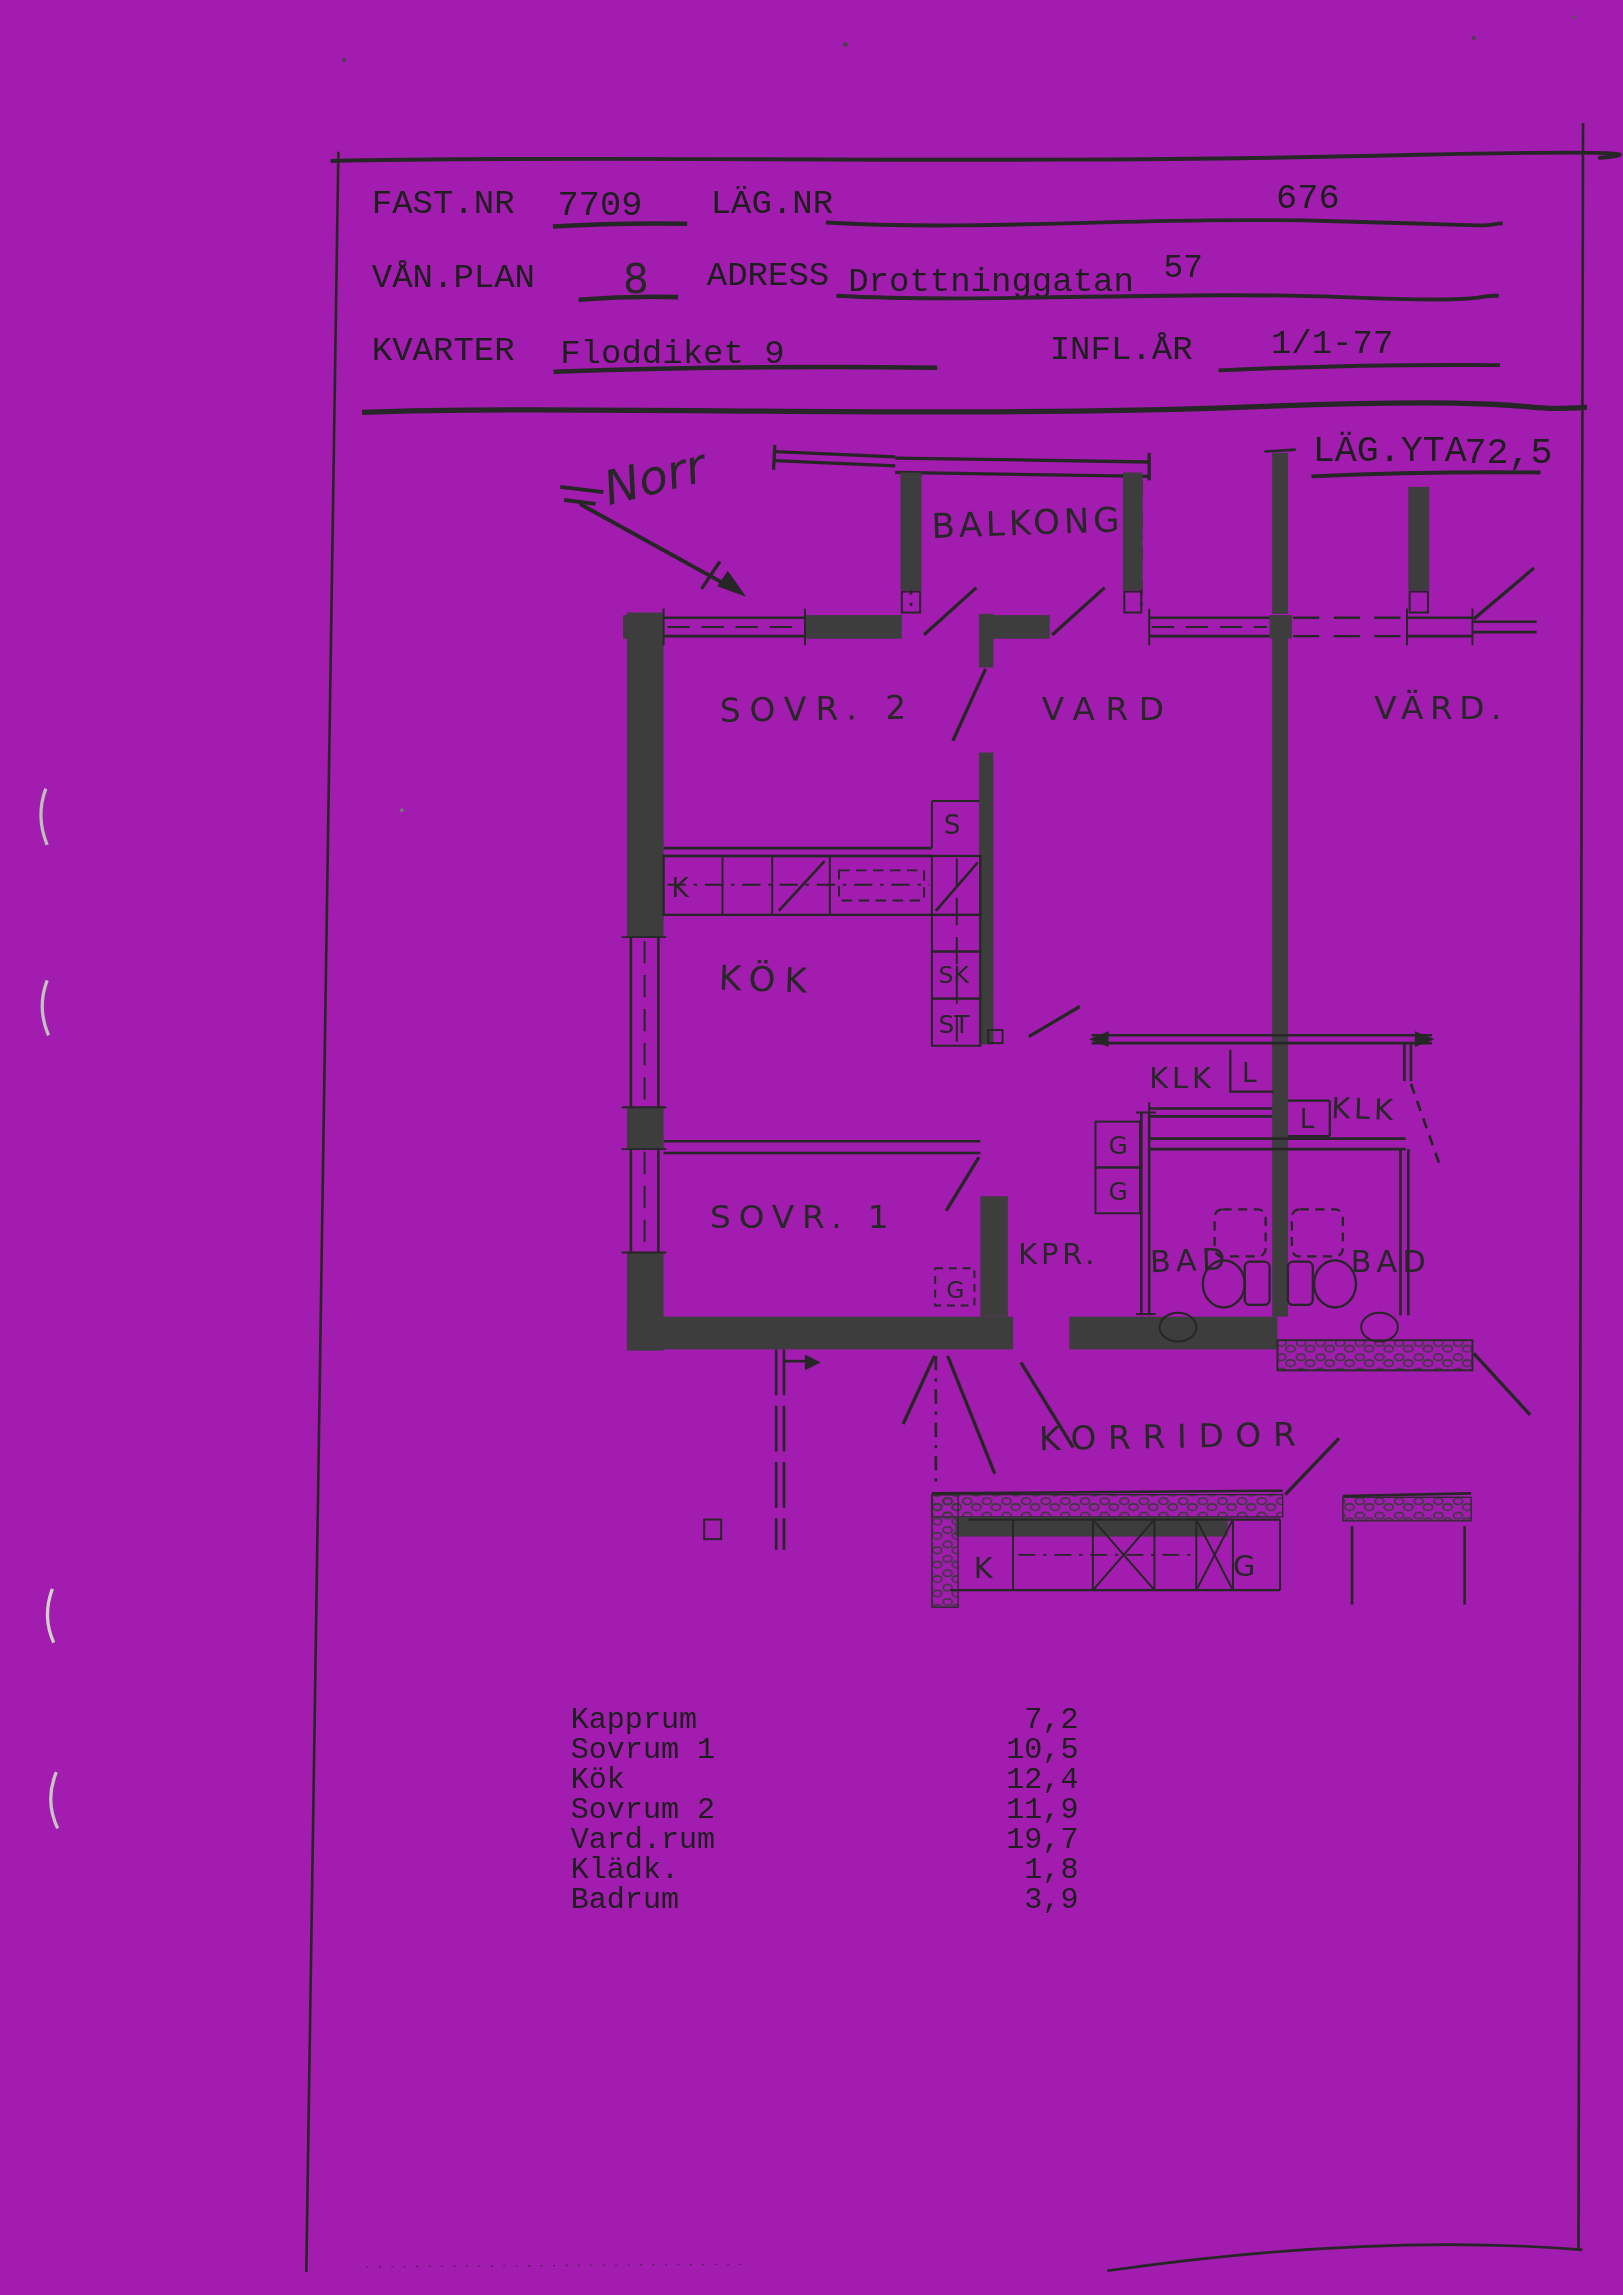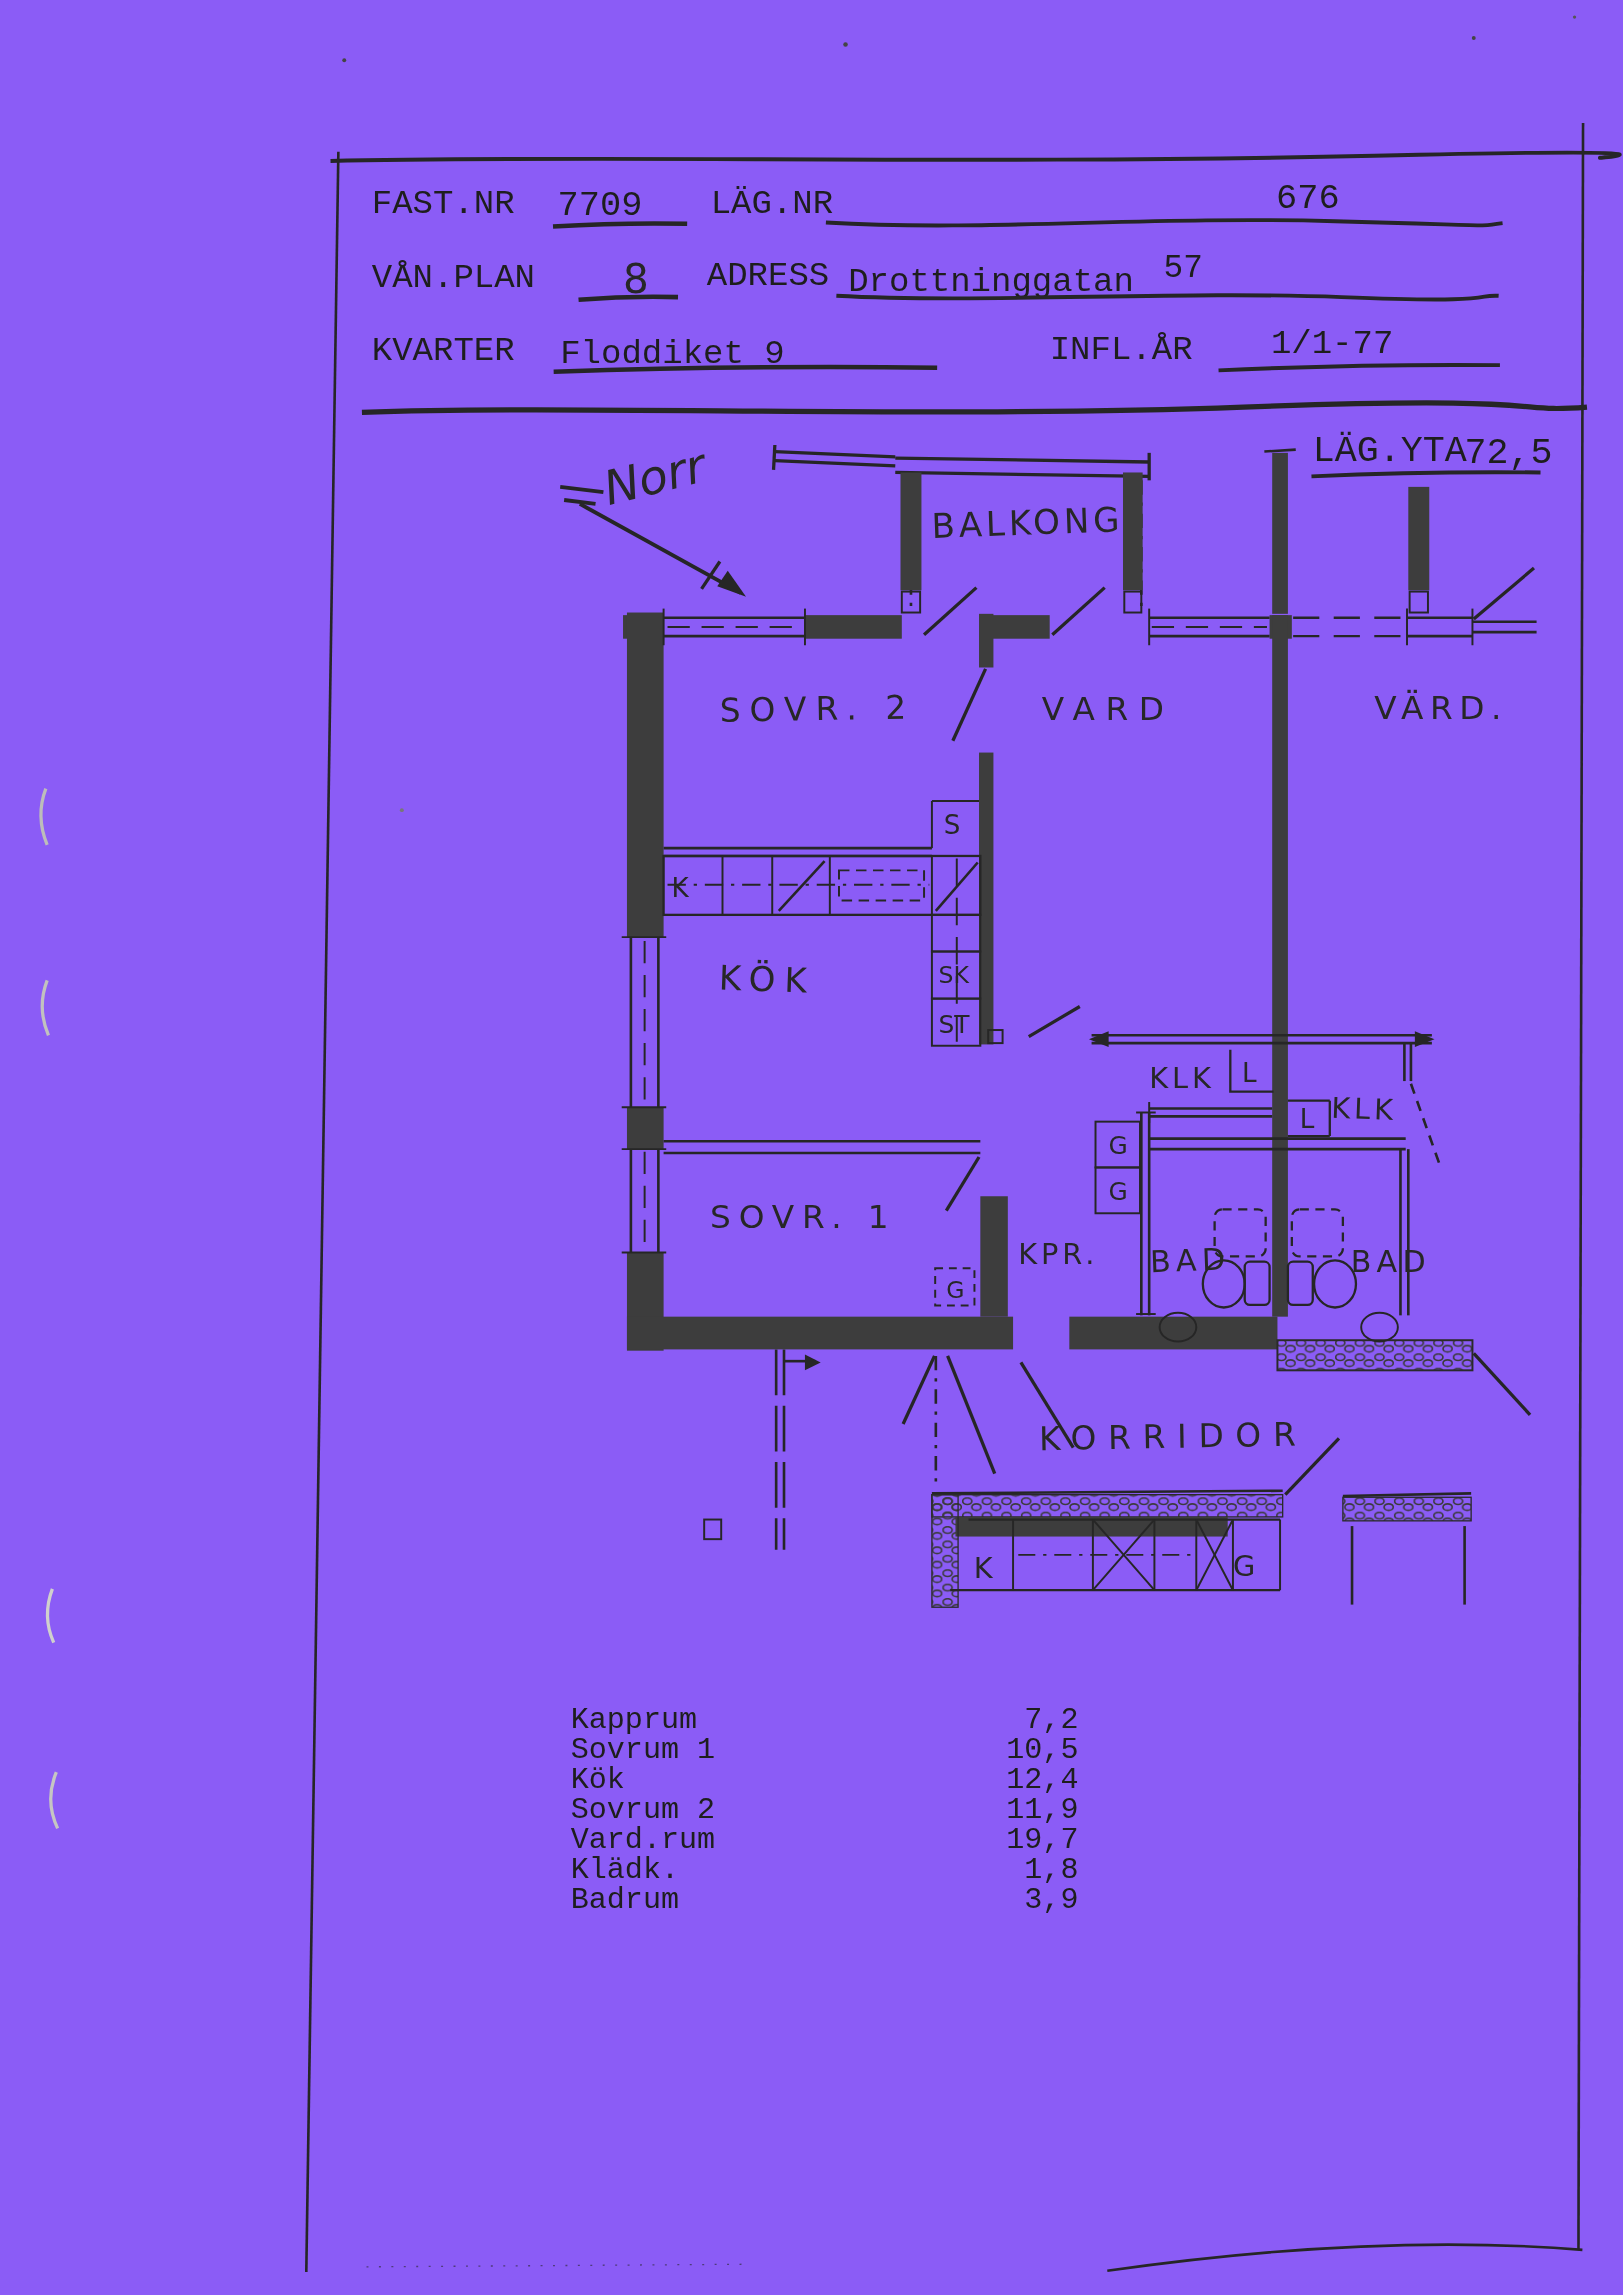--- a/index.html
+++ b/index.html
@@ -1,16 +1,16 @@
 <!DOCTYPE html>
 <html style="font-size:10.5px"><head>
 <meta charset="utf-8">
 <style>
   html,body{margin:0;padding:0;background:#d8d8d4;}
-  .page{position:relative;width:1623px;height:2295px;background:#8b5cf6;overflow:hidden;
+  .page{position:relative;width:1623px;height:2295px;background:#a21caf;overflow:hidden;
         font-family:"Liberation Mono","DejaVu Sans Mono",monospace;}
   svg{position:absolute;inset:0;}
   text{fill:#222;}
   .tw{font-family:"Liberation Mono","DejaVu Sans Mono",monospace;fill:#1e1e1e;}
   .hand{font-family:"DejaVu Sans","Liberation Sans",sans-serif;fill:#272727;}
   .ink{stroke:#262626;fill:none;}
   .wall{fill:#3d3d3d;stroke:none;}
 </style>
 </head>
 <body>

